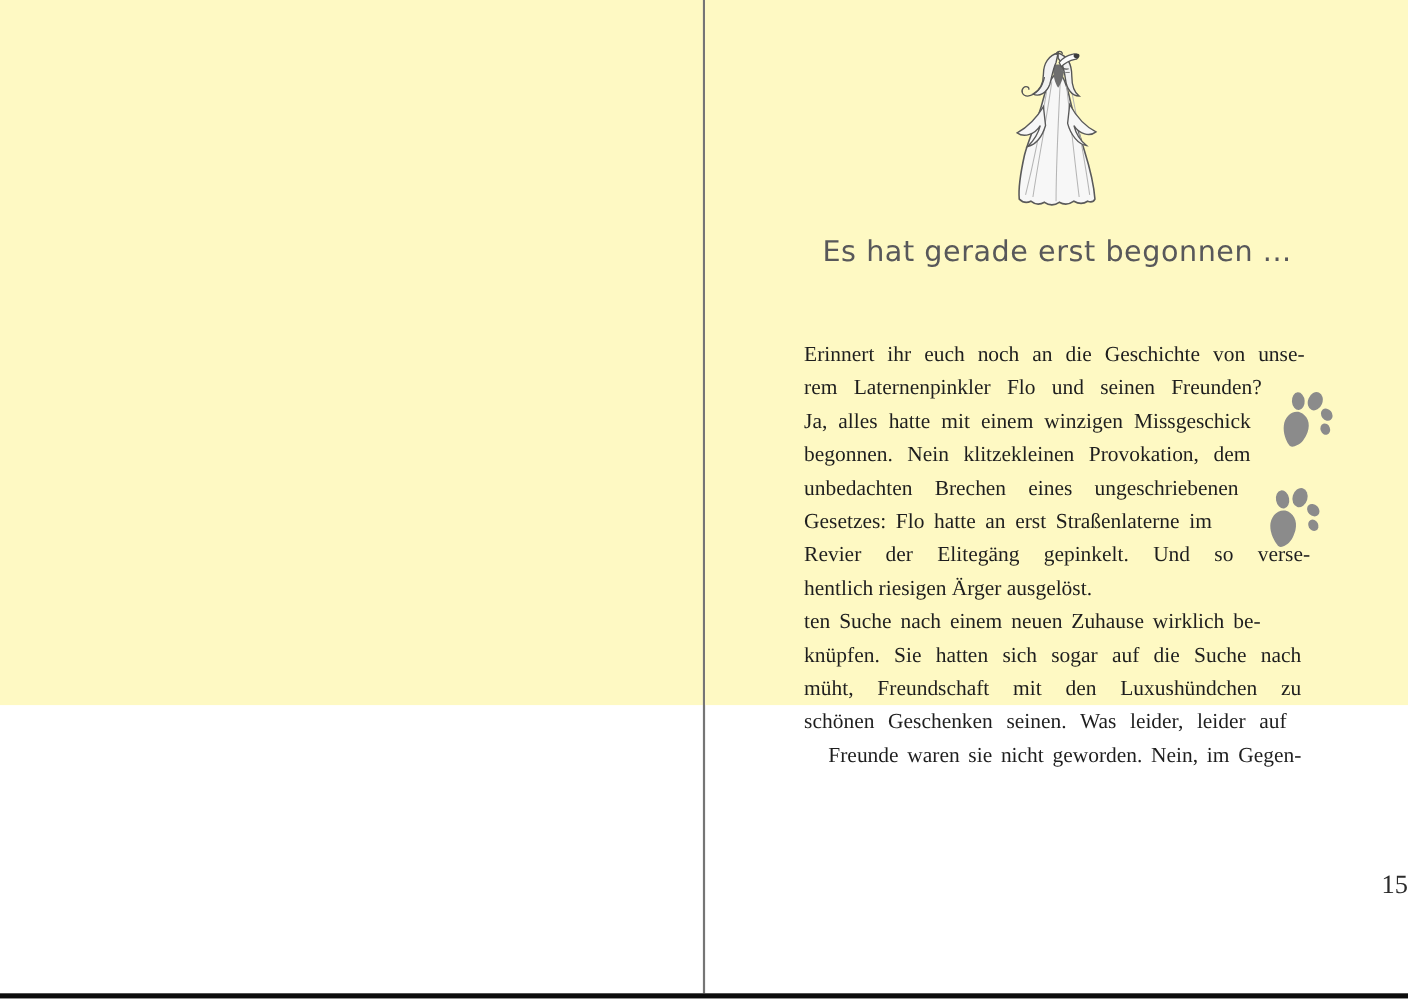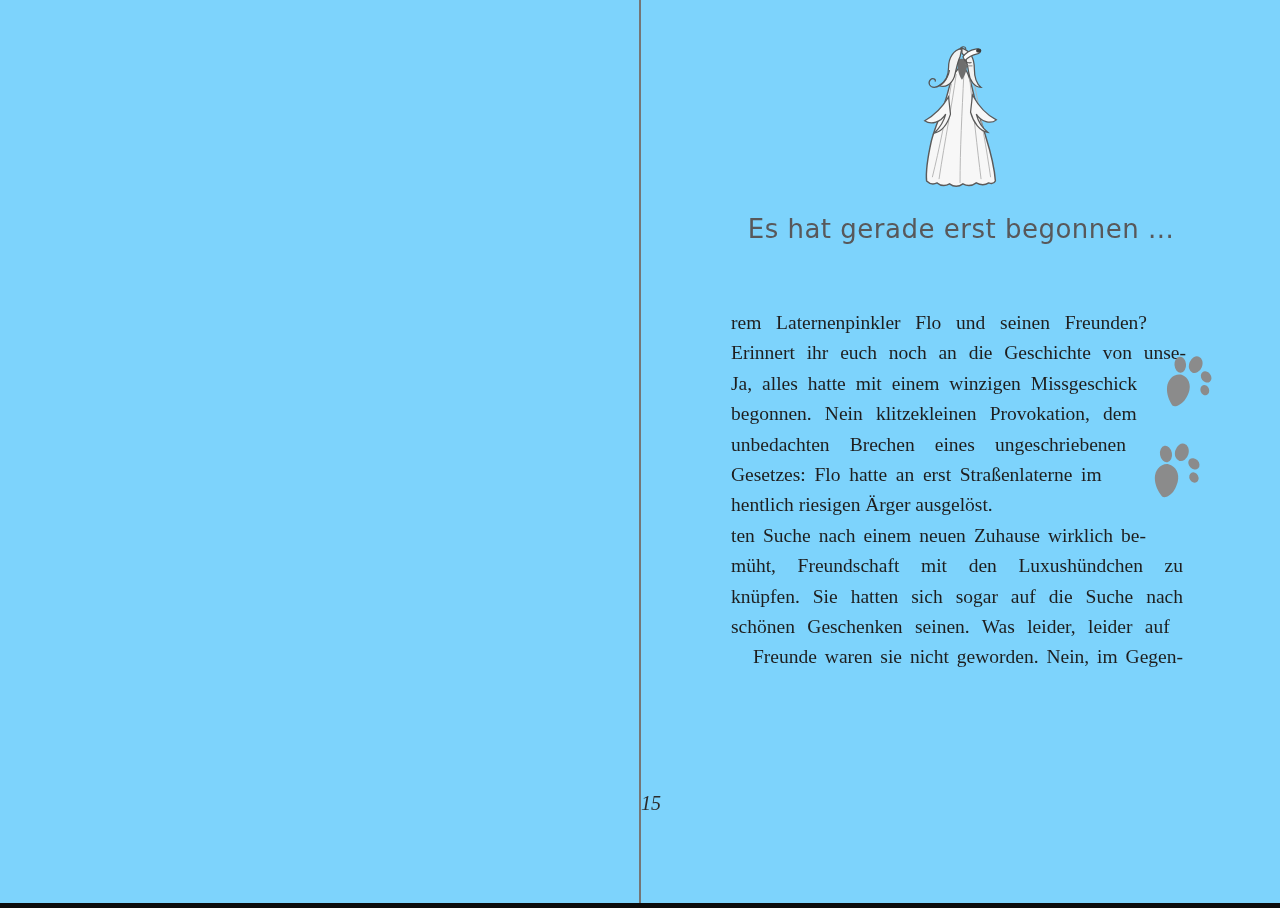--- a/index.html
+++ b/index.html
@@ -1,18 +1,18 @@
 <!DOCTYPE html>
 <html><head>
 <meta charset="utf-8">
 <style>
   html,body{margin:0;padding:0;background:#fff;}
   .stage{position:relative;width:1280px;height:908px;background:#ffffff;overflow:hidden;
          font-family:"Liberation Serif", serif;}
-  .page{position:absolute;top:0;height:903px;background:#7dd3fc;}
+  .page{position:absolute;top:0;height:641px;background:#fef9c3;}
   .page-left{left:0;width:639px;}
   .divider{position:absolute;left:639px;top:0;width:2px;height:903px;background:#757575;}
   .page-right{left:641px;width:639px;}
   .bottom-bar{position:absolute;left:0;bottom:0;width:1280px;height:5px;background:#0c0c0c;}
 
   .illustration{position:absolute;left:277px;top:44px;width:86px;height:146px;}
   .illustration svg{width:100%;height:100%;display:block;}
 
   .chapter-heading{position:absolute;left:20px;top:214px;width:600px;margin:0;
       text-align:center;font-family:"DejaVu Sans", sans-serif;font-weight:normal;
@@ -20,22 +20,22 @@
 
   .body-text{position:absolute;left:90px;top:308px;width:460px;
       font-size:19.5px;color:#1e1e1e;}
   .line{height:30.4px;line-height:30.4px;white-space:nowrap;}
 
   .paw{position:absolute;}
   .paw svg{width:100%;height:100%;display:block;}
   .paw1{left:518px;top:355px;width:58px;height:58px;}
   .paw2{left:506px;top:442px;width:58px;height:62px;}
 
-  .page-number{position:absolute;left:0;top:792px;width:639px;text-align:left;
-      font-size:20px;color:#2b2b2b;font-style:italic;}
+  .page-number{position:absolute;left:0;top:792px;width:639px;text-align:right;
+      font-size:24px;color:#2b2b2b;}
 </style>
 </head>
 <body>
 
 <div class="stage">
 
   <div class="page page-left"></div>
 
   <div class="divider"></div>
 
@@ -72,30 +72,31 @@
         <path d="M50,17 q3,2 6,1" fill="none" stroke="#555" stroke-width="1.1"></path>
         <path d="M49,19.5 q4,3 8,2" fill="none" stroke="#777" stroke-width="0.9"></path>
 
         <path d="M44,5 C44,1 50,0 50,4" fill="none" stroke="#555" stroke-width="1.2"></path>
       </svg>
     </div>
 
     <h1 class="chapter-heading">Es hat gerade erst begonnen ...</h1>
 
     <div class="body-text">
+        <div class="line" style="padding-left: 0px;"><span style="word-spacing: 6.92383px;">Erinnert ihr euch noch an die Geschichte von unse-</span></div>
         <div class="line" style="padding-left: 0px;"><span style="word-spacing: 9.87813px;">rem Laternenpinkler Flo und seinen Freunden?</span></div>
-        <div class="line" style="padding-left: 0px;"><span style="word-spacing: 6.92383px;">Erinnert ihr euch noch an die Geschichte von unse-</span></div>
         <div class="line" style="padding-left: 0px;"><span style="word-spacing: 5.11979px;">Ja, alles hatte mit einem winzigen Missgeschick</span></div>
         <div class="line" style="padding-left: 0px;"><span style="word-spacing: 8.27344px;">begonnen. Nein klitzekleinen Provokation, dem</span></div>
         <div class="line" style="padding-left: 0px;"><span style="word-spacing: 15.2552px;">unbedachten Brechen eines ungeschriebenen</span></div>
         <div class="line" style="padding-left: 0px;"><span style="word-spacing: 3.84115px;">Gesetzes: Flo hatte an erst Straßenlaterne im</span></div>
+        <div class="line" style="padding-left: 0px;"><span style="word-spacing: 17.1901px;">Revier der Elitegäng gepinkelt. Und so verse-</span></div>
         <div class="line" style="padding-left: 0px; font-family: Liberation Serif, serif;"><span>hentlich riesigen Ärger ausgelöst.</span></div>
         <div class="line" style="padding-left: 0px;"><span style="word-spacing: 3.20536px;">ten Suche nach einem neuen Zuhause wirklich be-</span></div>
+        <div class="line" style="padding-left: 0px;"><span style="word-spacing: 8.10156px;">knüpfen. Sie hatten sich sogar auf die Suche nach</span></div>
         <div class="line" style="padding-left: 0px;"><span style="word-spacing: 16.7469px;">müht, Freundschaft mit den Luxushündchen zu</span></div>
-        <div class="line" style="padding-left: 0px;"><span style="word-spacing: 8.10156px;">knüpfen. Sie hatten sich sogar auf die Suche nach</span></div>
         <div class="line" style="padding-left: 0px;"><span style="word-spacing: 7.52083px;">schönen Geschenken seinen. Was leider, leider auf</span></div>
         <div class="line" style="padding-left: 22px;"><span style="word-spacing: 3.02455px;">Freunde waren sie nicht geworden. Nein, im Gegen-</span></div>
       </div>
 
     <div class="paw paw1">
       <svg viewBox="0 0 60 62" xmlns="http://www.w3.org/2000/svg">
         <g fill="#8b8b8b" transform="rotate(14 30 31)">
           <ellipse cx="17" cy="13" rx="6.2" ry="8.6" transform="rotate(-18 17 13)"></ellipse>
           <ellipse cx="33" cy="9" rx="7" ry="9.2" transform="rotate(8 33 9)"></ellipse>
           <ellipse cx="47" cy="19" rx="6.4" ry="5.2" transform="rotate(38 47 19)"></ellipse>

